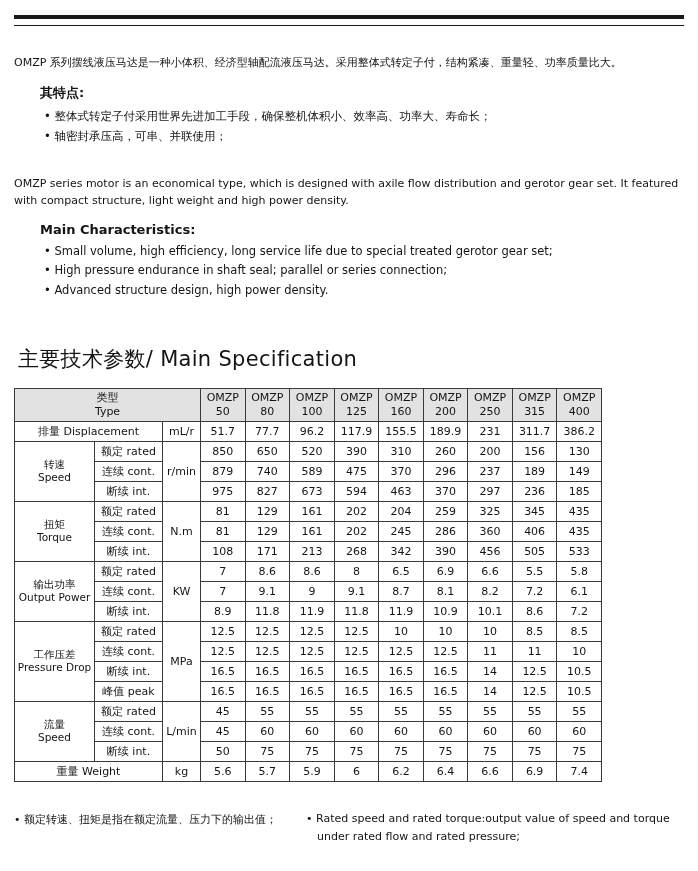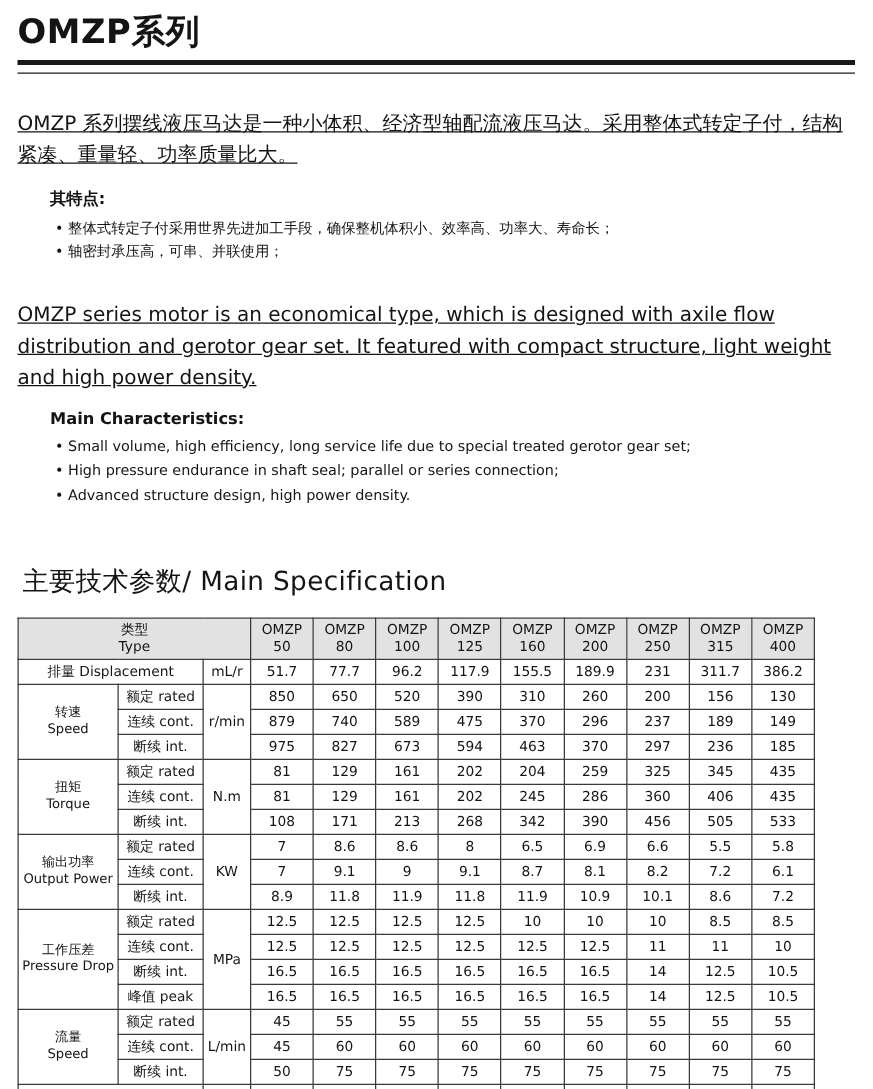--- a/index.html
+++ b/index.html
@@ -3,49 +3,48 @@
 <meta charset="utf-8">
 <style>
   html,body { margin:0; padding:0; background:#ffffff; }
   body { width:698px; font-family:"DejaVu Sans","Liberation Sans",sans-serif; color:#141414; }
   .page { box-sizing:border-box; width:698px; min-height:871px; padding:8px 14px 12px 14px; }
 
   .doc-title { font-size:27px; font-weight:bold; margin:2px 0 0 0; line-height:1.15; letter-spacing:0.5px; }
   .rule-thick { height:4px; background:#1a1a1a; margin-top:7px; }
   .rule-thin  { height:1px; background:#1a1a1a; margin-top:6px; }
 
-  .para { font-size:16px; line-height:1.55; margin:28px 0 0 0;text-decoration:underline; }
+  .para { font-size:11px; line-height:1.55; margin:28px 0 0 0; }
   .feat-head { font-size:13px; font-weight:bold; margin:13px 0 0 26px; }
   ul.bullets { list-style:none; margin:5px 0 0 30px; padding:0; font-size:11.5px; line-height:1.72; }
   ul.bullets li, ul.notes li { padding-left:11px; text-indent:-11px; }
   ul.bullets li::before, ul.notes li::before { content:"• "; }
 
   .spec-title { font-size:21px; font-weight:400; margin:44px 0 0 4px; letter-spacing:0.3px; }
 
-  table.spec { border-collapse:collapse; table-layout:fixed; width:638px; margin-top:15px; font-size:11px;border-radius:10px; }
+  table.spec { border-collapse:collapse; table-layout:fixed; width:588px; margin-top:15px; font-size:11px;border-radius:10px; }
   .spec th, .spec td { border:1px solid #3a3a3a; padding:1px 2px; height:17px; text-align:center; vertical-align:middle; overflow:hidden; }
   .spec thead th { background:#e2e2e2; font-weight:400; height:30px; line-height:1.25; }
   .group-lab { text-align:left; padding-left:5px; font-size:10.5px; line-height:1.3; }
   .group-lab div { white-space:nowrap; }
   .sub-lab { text-align:left; padding-left:5px; white-space:nowrap; }
   .lab-left { text-align:left; padding-left:5px; }
   .lab-center { text-align:center; }
   .unit, .val { text-align:center; }
 
   .notes-wrap { display:flex; margin-top:28px; font-size:11px; }
   ul.notes { list-style:none; margin:0; padding:0; }
   .notes-cn { width:292px; flex:0 0 292px; line-height:1.75; }
   .notes-en { flex:1; margin-left:8px; line-height:1.62; }
 </style>
 </head>
 <body>
 
 <div class="page">
 
-  <h1 class="doc-title">OMZP系列</h1>
   <div class="rule-thick"></div>
   <div class="rule-thin"></div>
 
   <p class="para">OMZP 系列摆线液压马达是一种小体积、经济型轴配流液压马达。采用整体式转定子付，结构紧凑、重量轻、功率质量比大。</p>
 
   <div class="feat-head">其特点:</div>
   <ul class="bullets" id="features-cn">
       <li>整体式转定子付采用世界先进加工手段，确保整机体积小、效率高、功率大、寿命长；</li>
       <li>轴密封承压高，可串、并联使用；</li>
     </ul>

